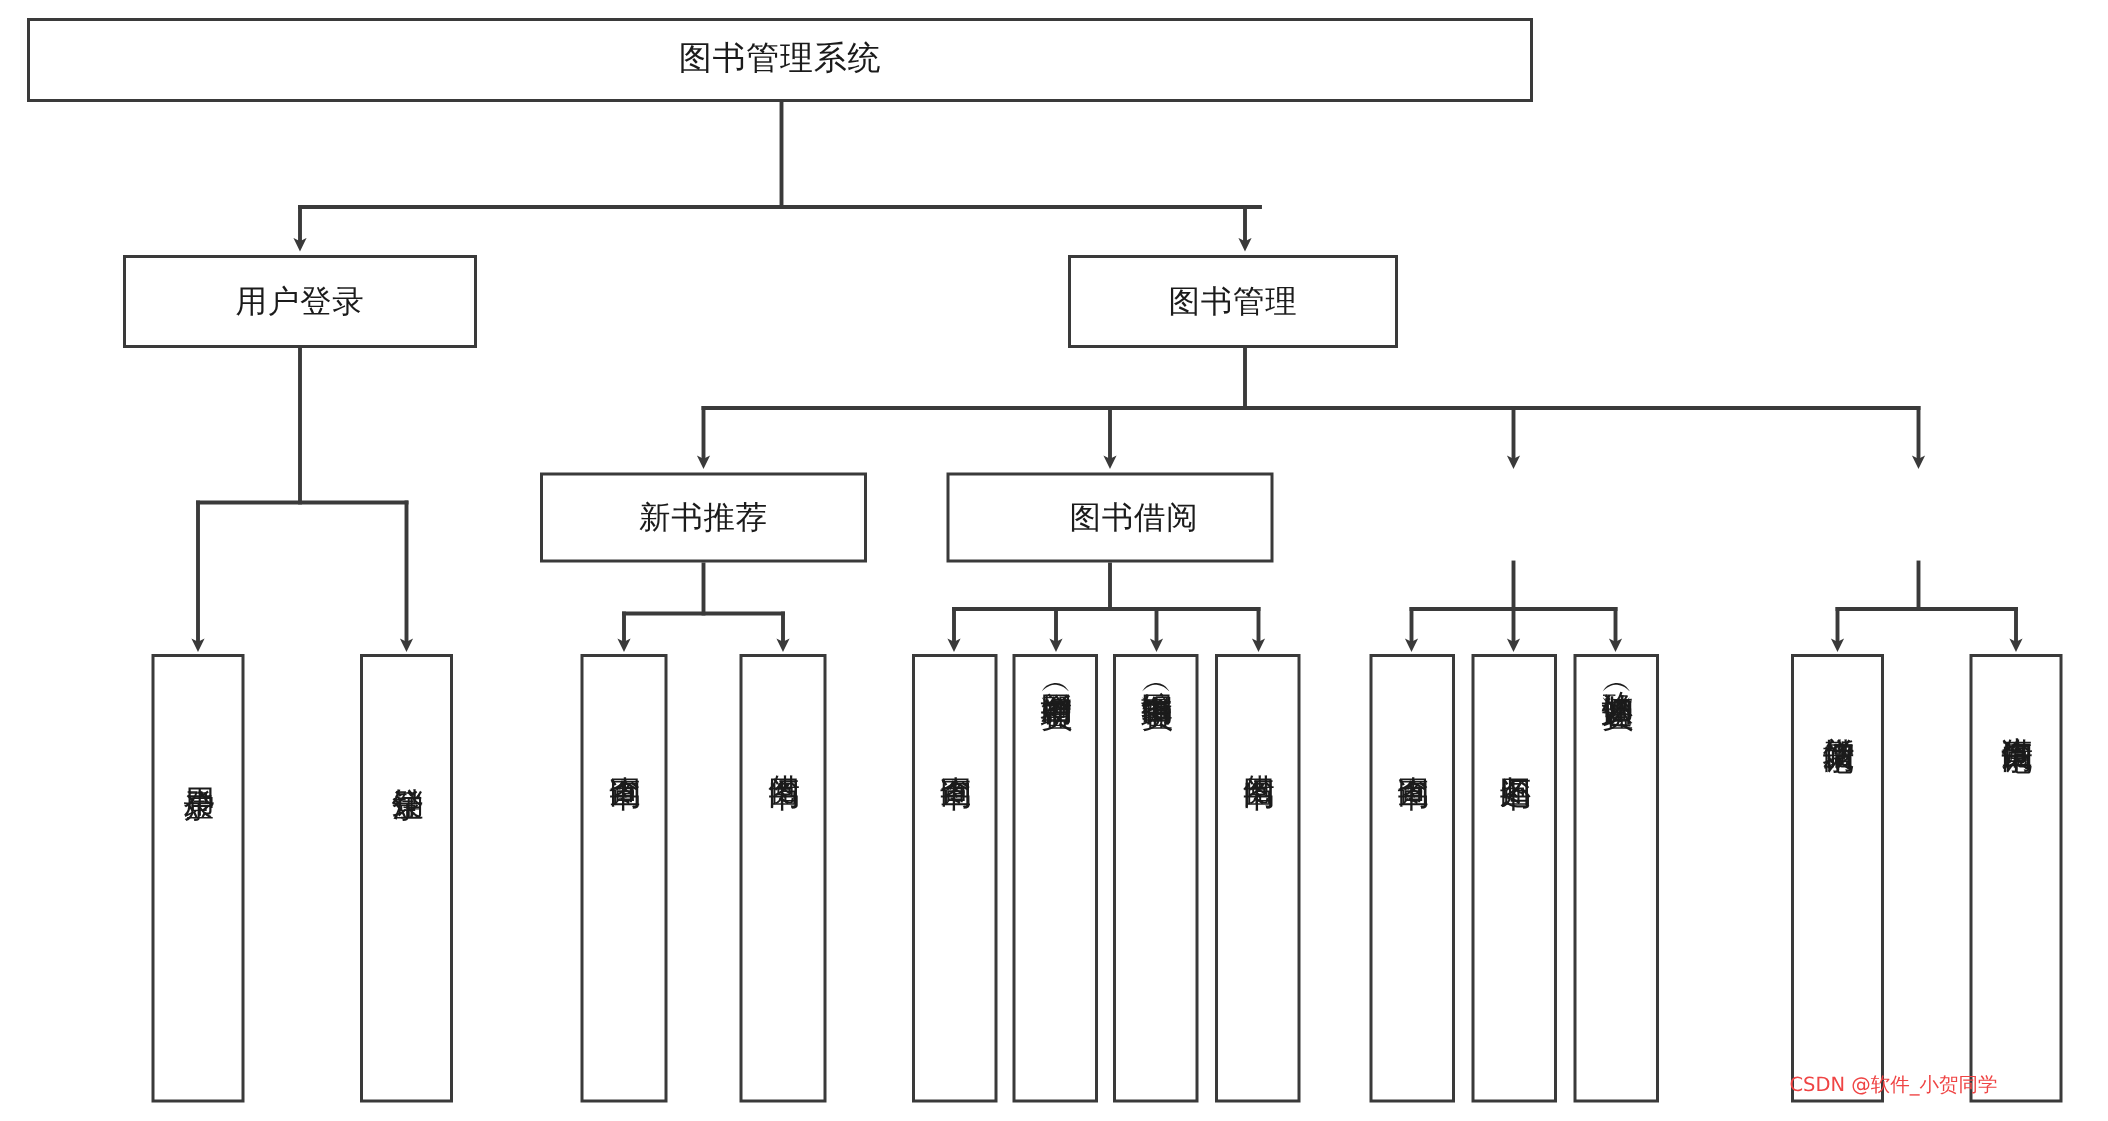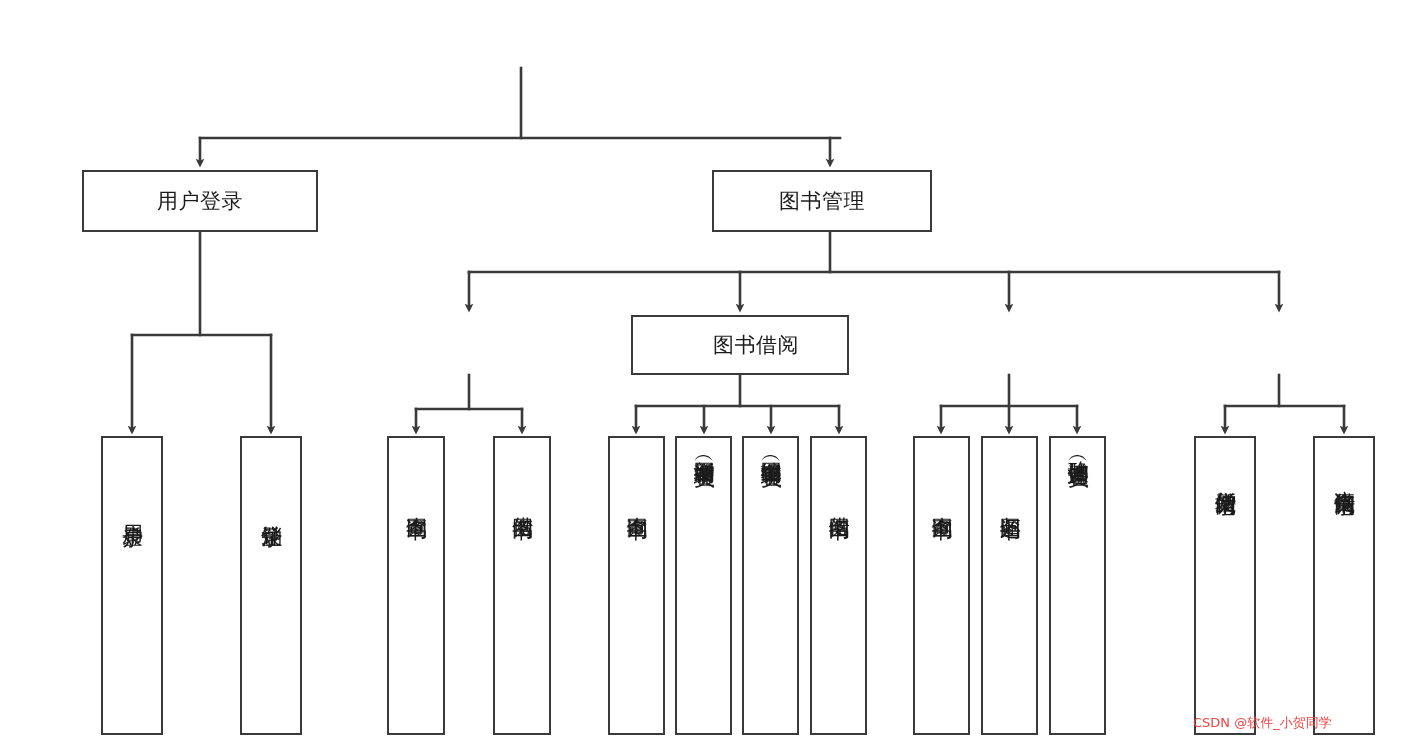--- a/index.html
+++ b/index.html
@@ -119,28 +119,34 @@
       <path d="M1009,406 L1009,430" marker-end="url(#arrow)"></path>
       <path d="M1077,406 L1077,430" marker-end="url(#arrow)"></path>
 
       <path d="M1279,375 L1279,406"></path>
       <path d="M1225,406 L1344,406"></path>
       <path d="M1225,406 L1225,430" marker-end="url(#arrow)"></path>
       <path d="M1344,406 L1344,430" marker-end="url(#arrow)"></path>
     </g>
   </svg>
 
+  <div class="node root horizontal" style="left:18px; top:12px; width:1004px; height:56px;">
+    <span class="node-label">图书管理系统</span>
+  </div>
 
   <div class="node horizontal" style="left:82px; top:170px; width:236px; height:62px;">
     <span class="node-label">用户登录</span>
   </div>
   <div class="node horizontal" style="left:712px; top:170px; width:220px; height:62px;">
     <span class="node-label">图书管理</span>
   </div>
 
+  <div class="node horizontal" style="left:360px; top:315px; width:218px; height:60px;">
+    <span class="node-label">新书推荐</span>
+  </div>
   <div class="node horizontal" style="left:631px; top:315px; width:218px; height:60px;padding-left:32px;">
     <span class="node-label">图书借阅</span>
   </div>
 
   <div class="node vertical" style="left:101px; top:436px; width:62px; height:299px; padding-top:70px;">
     <span class="node-label">用户登录</span>
   </div>
   <div class="node vertical" style="left:240px; top:436px; width:62px; height:299px; padding-top:70px;">
     <span class="node-label">注销登录</span>
   </div>

